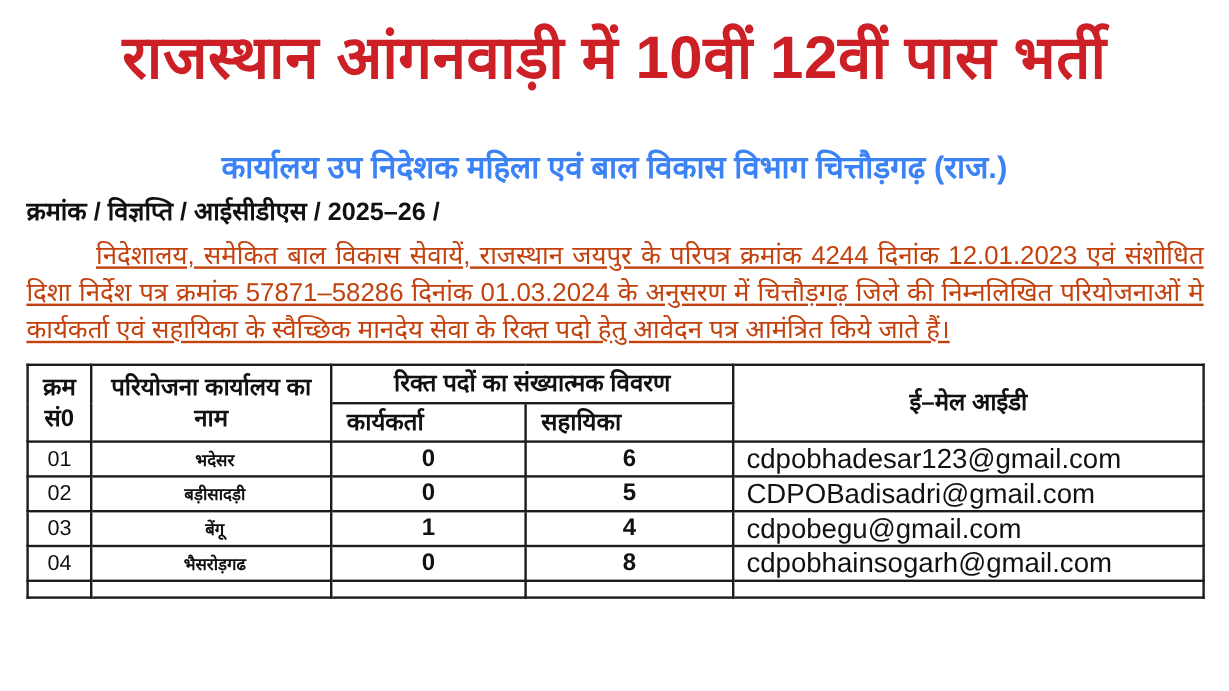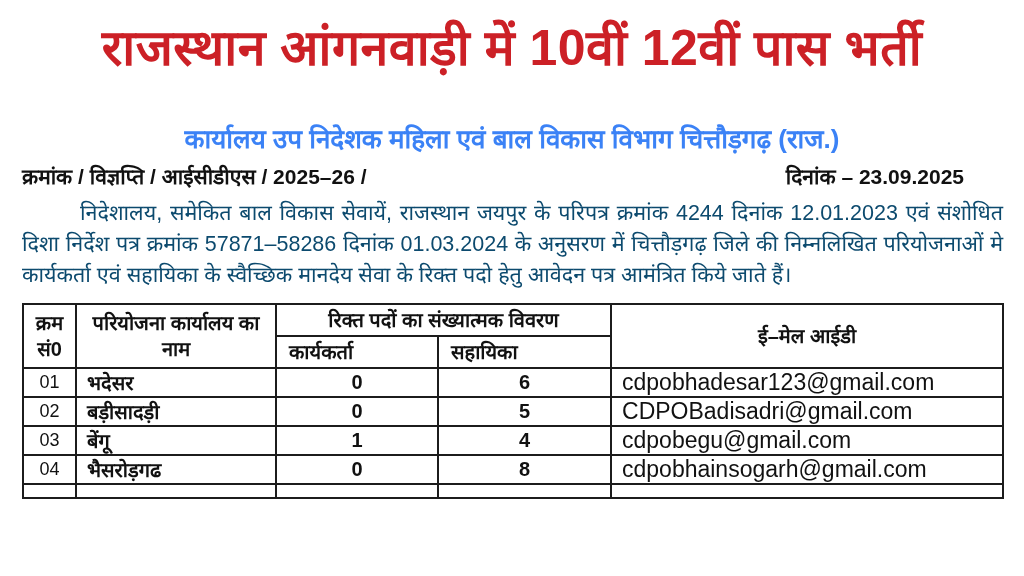--- a/index.html
+++ b/index.html
@@ -52,21 +52,22 @@
     display: inline-block;
     border-bottom: 2px solid #161616;
     padding-bottom: 1px;
   }
   .body-paragraph {
     margin: 6px 21px 0 22px;
     font-size: 21.5px;
     line-height: 31px;
     text-align: justify;
     text-indent: 58px;
-    color: #0c4a6e;
+    color: #c2410c;
+    text-decoration: underline;
   }
   table.vacancy {
     margin: 12px 0 0 22px;
     width: 980px;
     border-collapse: collapse;
     table-layout: fixed;
   }
   table.vacancy th, table.vacancy td {
     border: 2px solid #1c1c1c;
     padding: 0 4px;
@@ -83,23 +84,23 @@
     padding-left: 12px !important;
     height: 32px;
   }
   tr.head-top th { height: 32px; }
   td.cell-sno {
     text-align: center;
     font-size: 18px;
     font-weight: 400;
   }
   td.cell-project {
-    text-align: left;
+    text-align: center;
     padding-left: 10px !important;
-    font-size: 20px;
+    font-size: 14px;
     font-weight: 700;
   }
   td.cell-num {
     text-align: center;
     font-size: 20px;
     font-weight: 700;
   }
   td.cell-email {
     text-align: left;
     padding-left: 10px !important;
@@ -113,21 +114,20 @@
 <body>
 
 <div class="page">
 
   <div class="banner">राजस्थान आंगनवाड़ी में 10वीं 12वीं पास भर्ती</div>
 
   <div class="office-line">कार्यालय उप निदेशक महिला एवं बाल विकास विभाग चित्तौड़गढ़ (राज.)</div>
 
   <div class="ref-row">
     <span>क्रमांक / विज्ञप्ति / आईसीडीएस / 2025–26 /</span>
-    <span>दिनांक – 23.09.2025</span>
   </div>
 
 
   <div class="body-paragraph">निदेशालय, समेकित बाल विकास सेवायें, राजस्थान जयपुर के परिपत्र क्रमांक 4244 दिनांक 12.01.2023 एवं संशोधित दिशा निर्देश पत्र क्रमांक 57871–58286 दिनांक 01.03.2024 के अनुसरण में चित्तौड़गढ़ जिले की निम्नलिखित परियोजनाओं मे कार्यकर्ता एवं सहायिका के स्वैच्छिक मानदेय सेवा के रिक्त पदो हेतु आवेदन पत्र आमंत्रित किये जाते हैं।</div>
 
   <table class="vacancy">
     <colgroup>
       <col style="width:53px">
       <col style="width:200px">
       <col style="width:162px">

